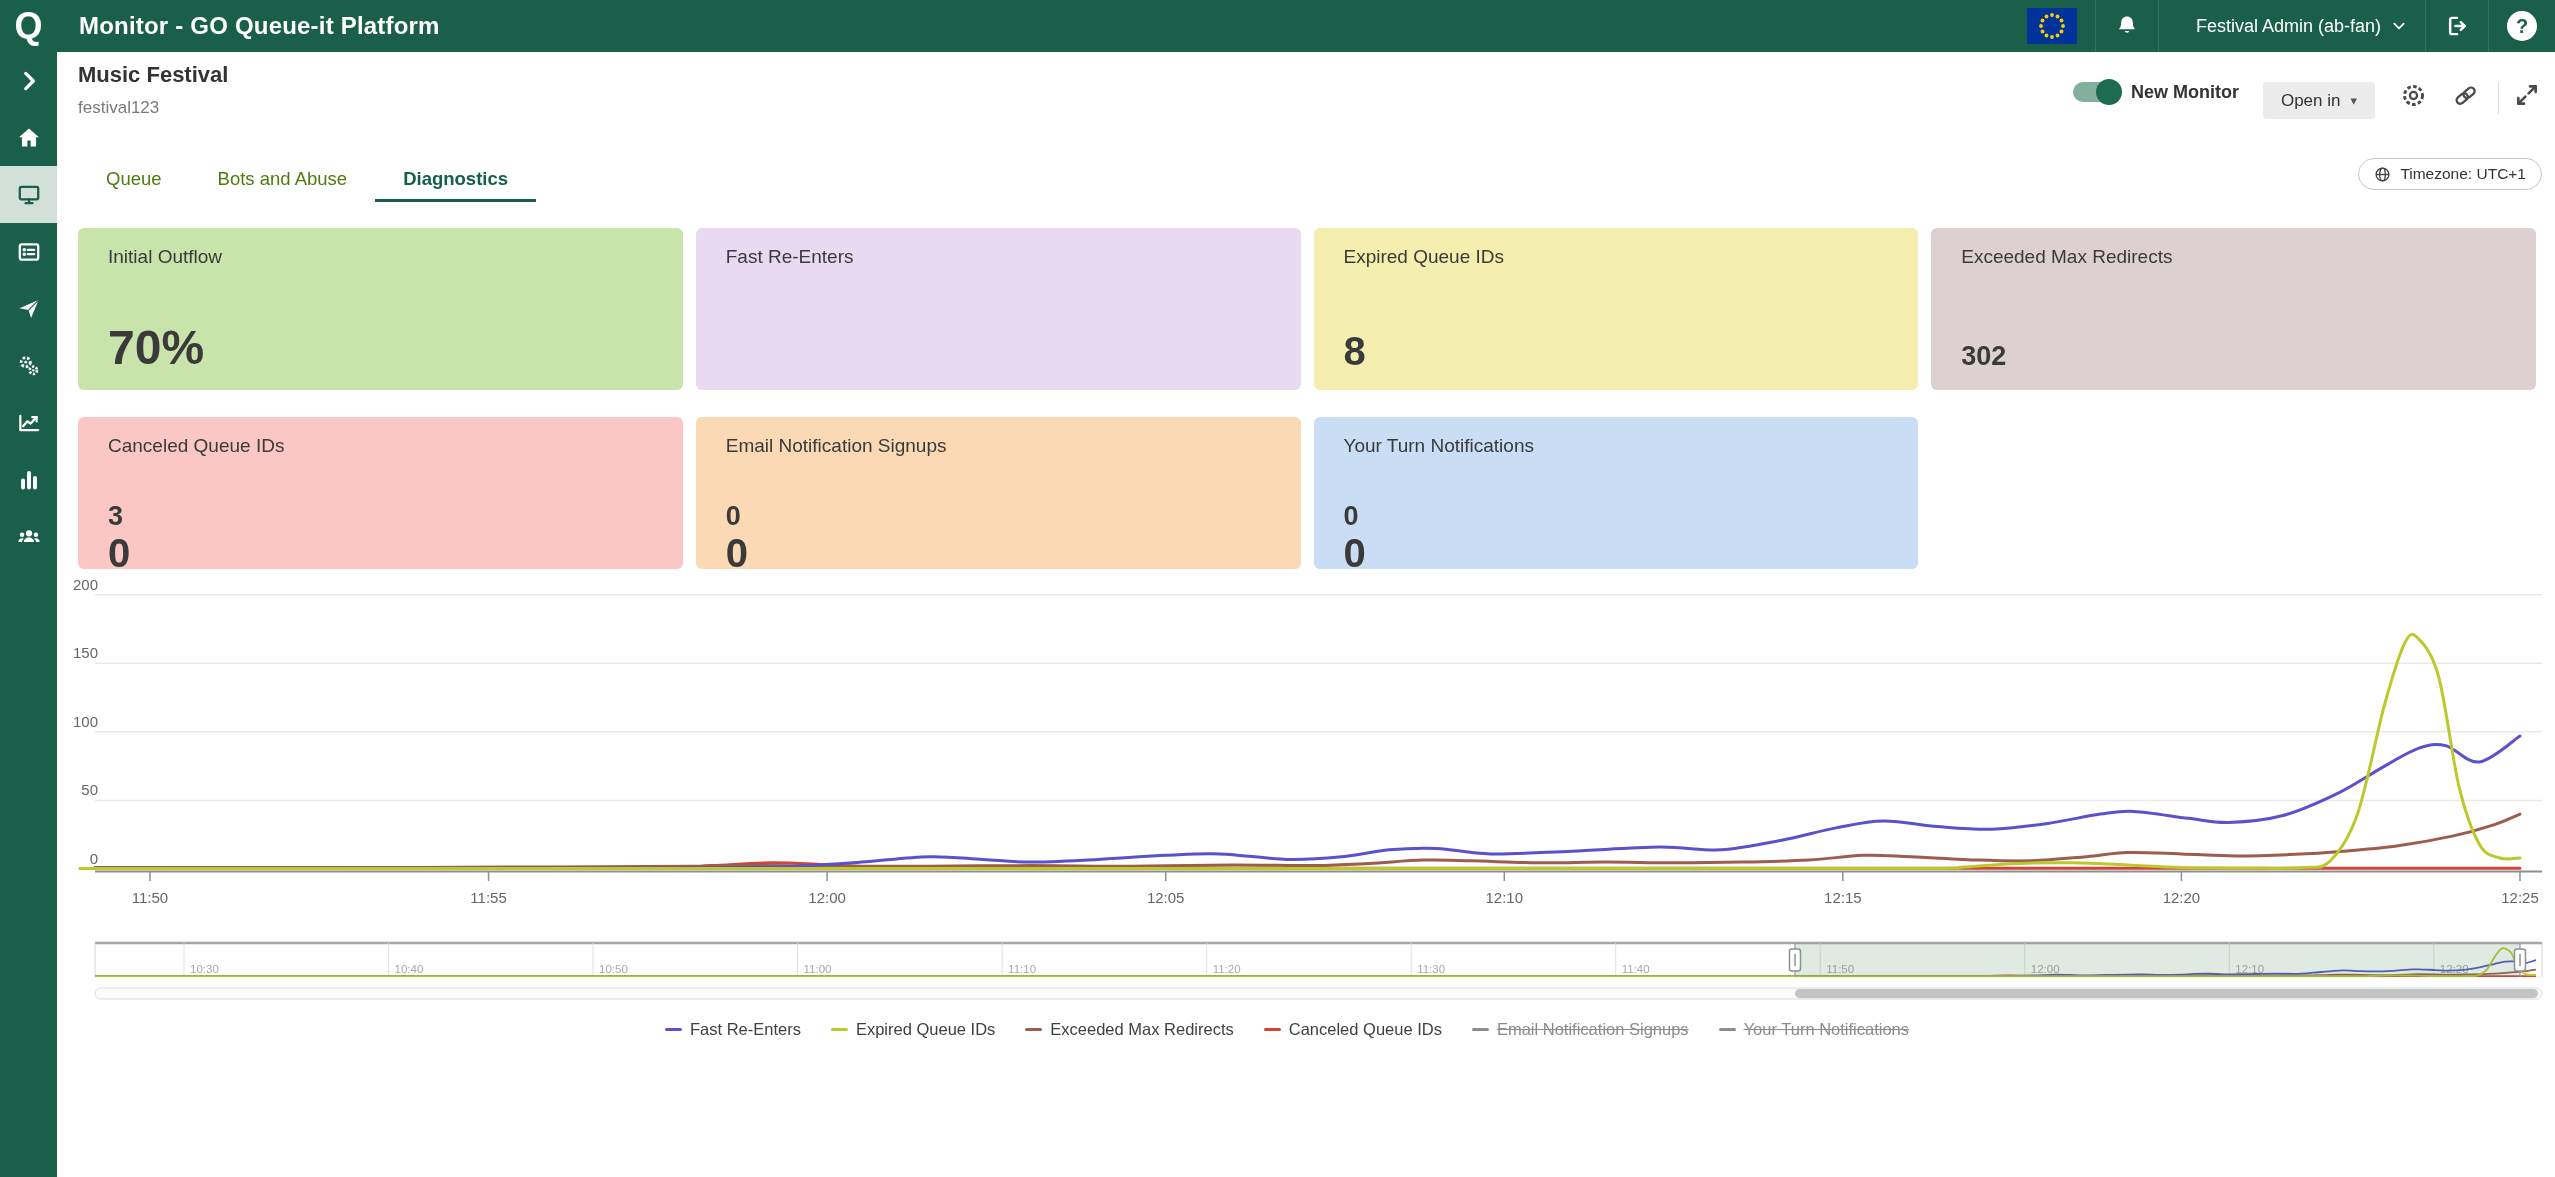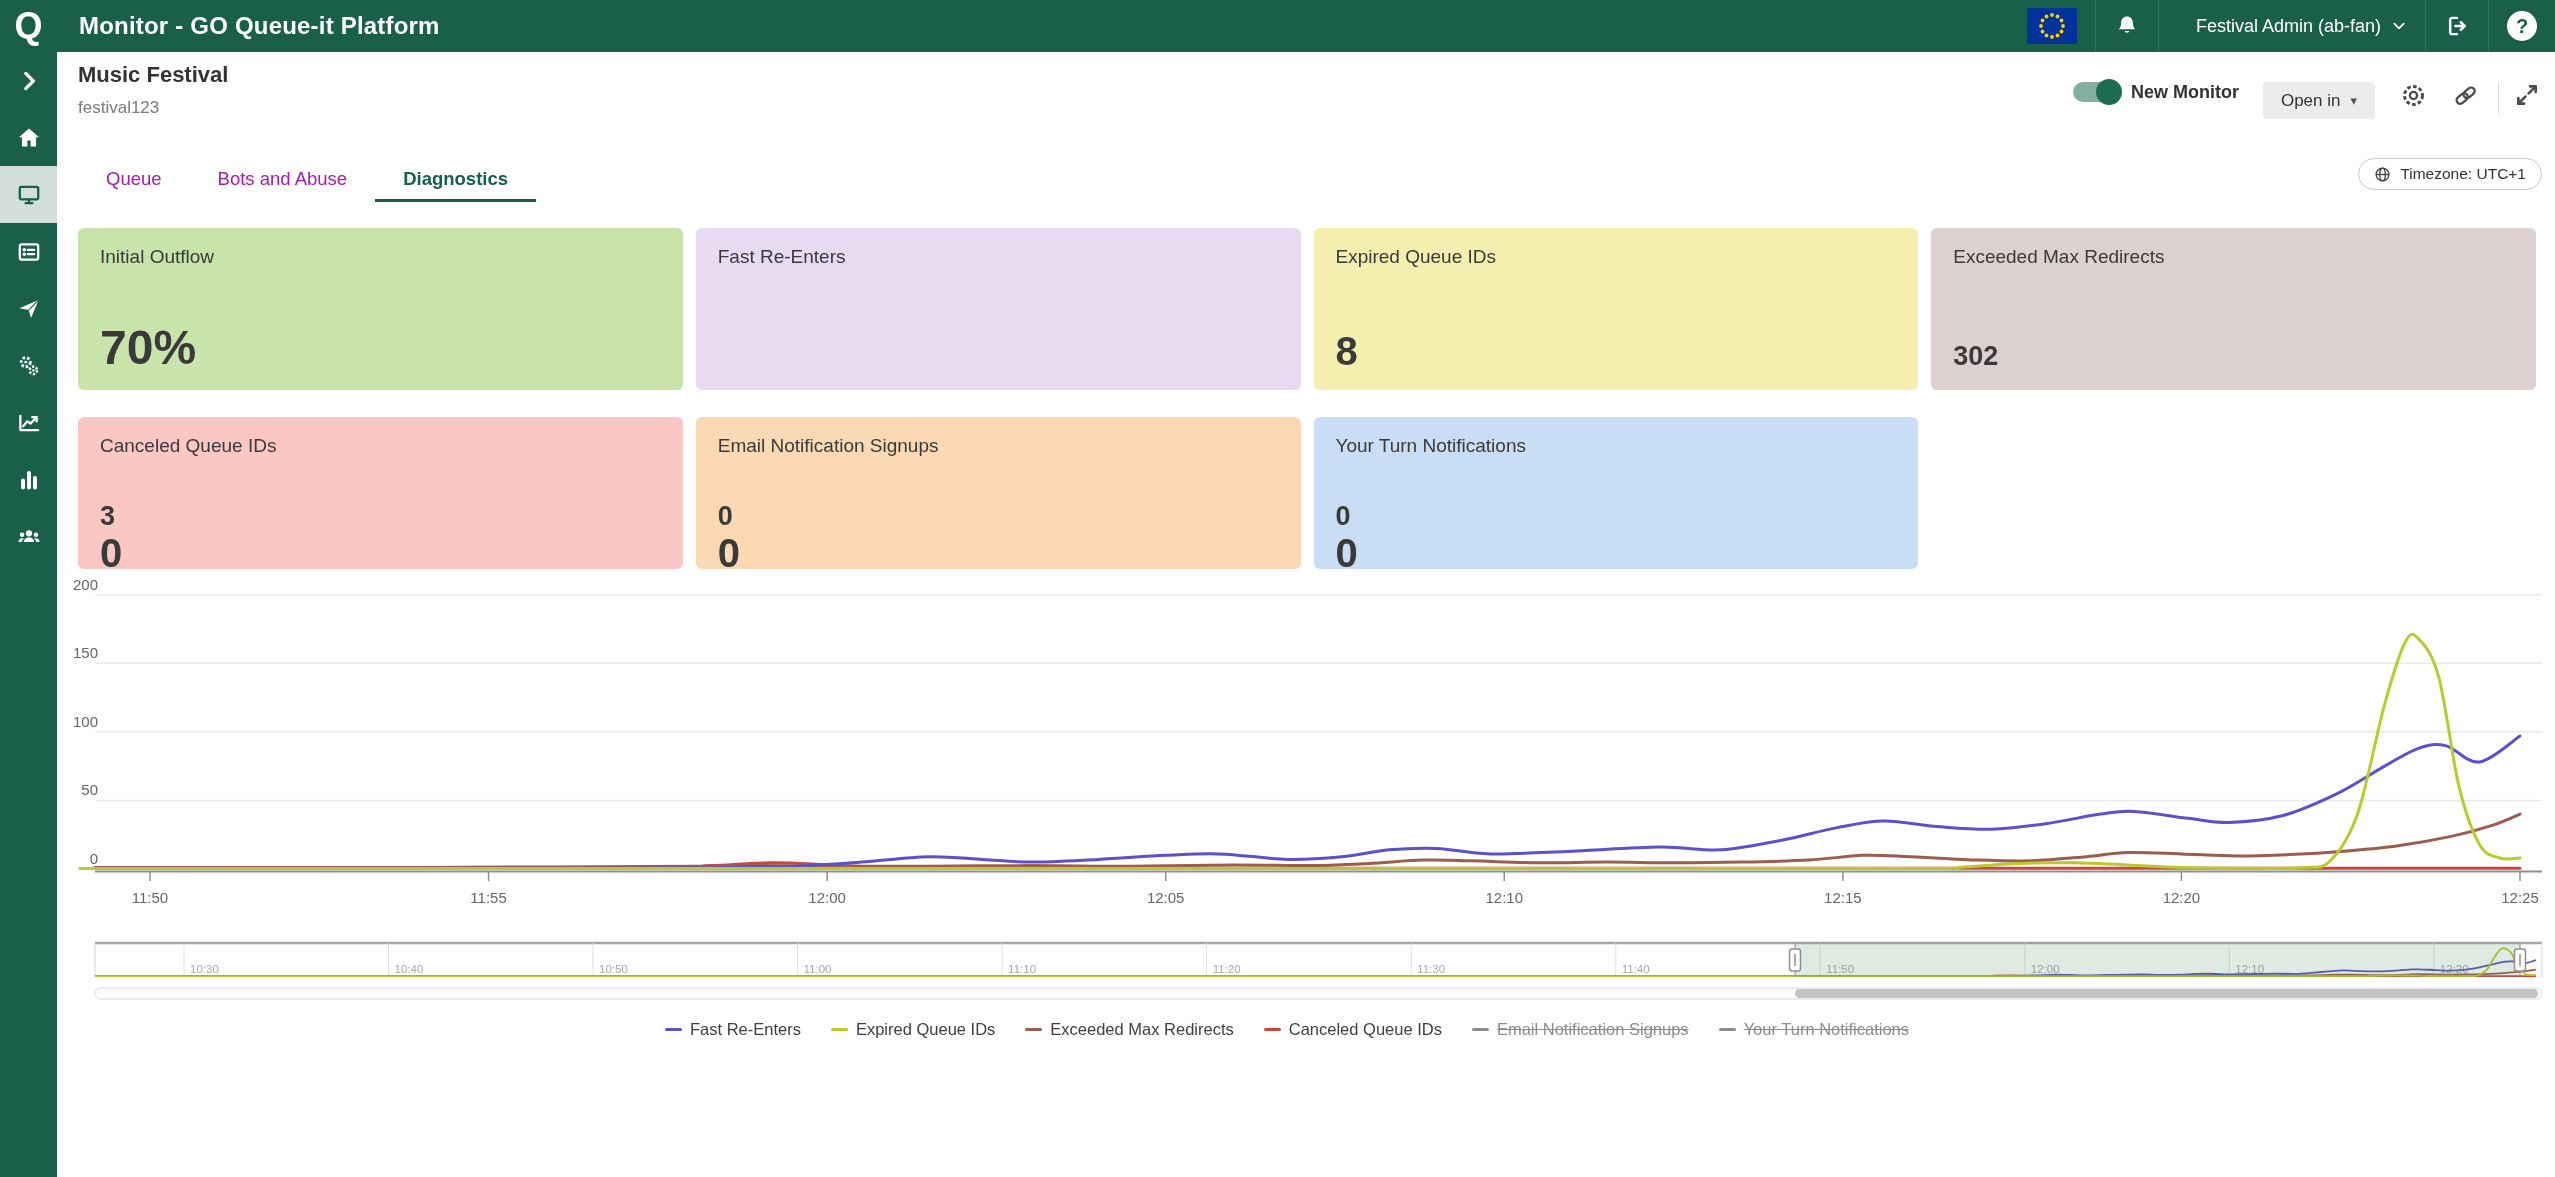--- a/index.html
+++ b/index.html
@@ -34,29 +34,29 @@
   .toggle .knob { position:absolute; right:-3px; top:-3px; width:26px; height:26px; border-radius:50%; background:#1D6B51; }
   .toggle-label { font-size:18px; font-weight:bold; color:#333; margin-left:12px; }
   .openin-btn { margin-left:24px; height:37px; background:#ECECEC; border:none; border-radius:4px; font-family:inherit; font-size:17px; color:#333; padding:0 18px; display:flex; align-items:center; gap:10px; cursor:pointer; }
   .openin-btn .caret { font-size:13px; color:#555; }
   .tool-icon { margin-left:25px; width:27px; height:27px; cursor:pointer; }
   .tool-divider { margin-left:19px; width:1px; height:32px; background:#dcdcdc; }
   .expand-icon { margin-left:15px; width:26px; height:26px; cursor:pointer; }
 
   
   .tabs { position:absolute; left:78px; top:158px; display:flex; }
-  .tab { padding:0 28px; height:44px; display:flex; align-items:center; font-size:18.5px; color:#a21caf; cursor:pointer; border-bottom:3px solid transparent; }
+  .tab { padding:0 28px; height:44px; display:flex; align-items:center; font-size:18.5px; color:#4d7c0f; cursor:pointer; border-bottom:3px solid transparent; }
   .tab.active { color:#14604C; font-weight:bold; border-bottom-color:#14604C; }
 
   .tz-pill { position:absolute; top:158px; right:13px; height:32px; border:1.5px solid #c7c7c7; border-radius:16px; display:flex; align-items:center; gap:9px; padding:0 15px; font-size:15.5px; color:#333; cursor:pointer; background:#fff; }
   .tz-pill svg { width:17px; height:17px; }
 
   
   .cards { position:absolute; left:78px; top:228px; width:2458px; display:grid; grid-template-columns:repeat(4,1fr); grid-column-gap:13px; grid-row-gap:27px; }
-  .card { border-radius:6px; padding:18px 22px; display:flex; flex-direction:column; height:162px;gap:44px; }
+  .card { border-radius:6px; padding:18px 30px; display:flex; flex-direction:column; height:162px;gap:44px; }
   .cards .card:nth-child(n+5) { height:152px; }
   .card-title { font-size:19px; color:#3a3a3a; }
   .card-values { margin-top:auto; }
   .val-minor { font-size:27px; font-weight:bold; line-height:1.15; color:#3a3a3a; }
   .val-major { font-size:40px; font-weight:bold; line-height:1.05; color:#3a3a3a; }
   .val-single { font-size:48px; font-weight:bold; line-height:1.0; color:#3a3a3a; }
 
   
   svg.chart { position:absolute; left:0; top:575px; width:2555px; height:345px; font-family:"Liberation Sans", sans-serif; }
   svg.brush { position:absolute; left:0; top:935px; width:2555px; height:70px; font-family:"Liberation Sans", sans-serif; }

